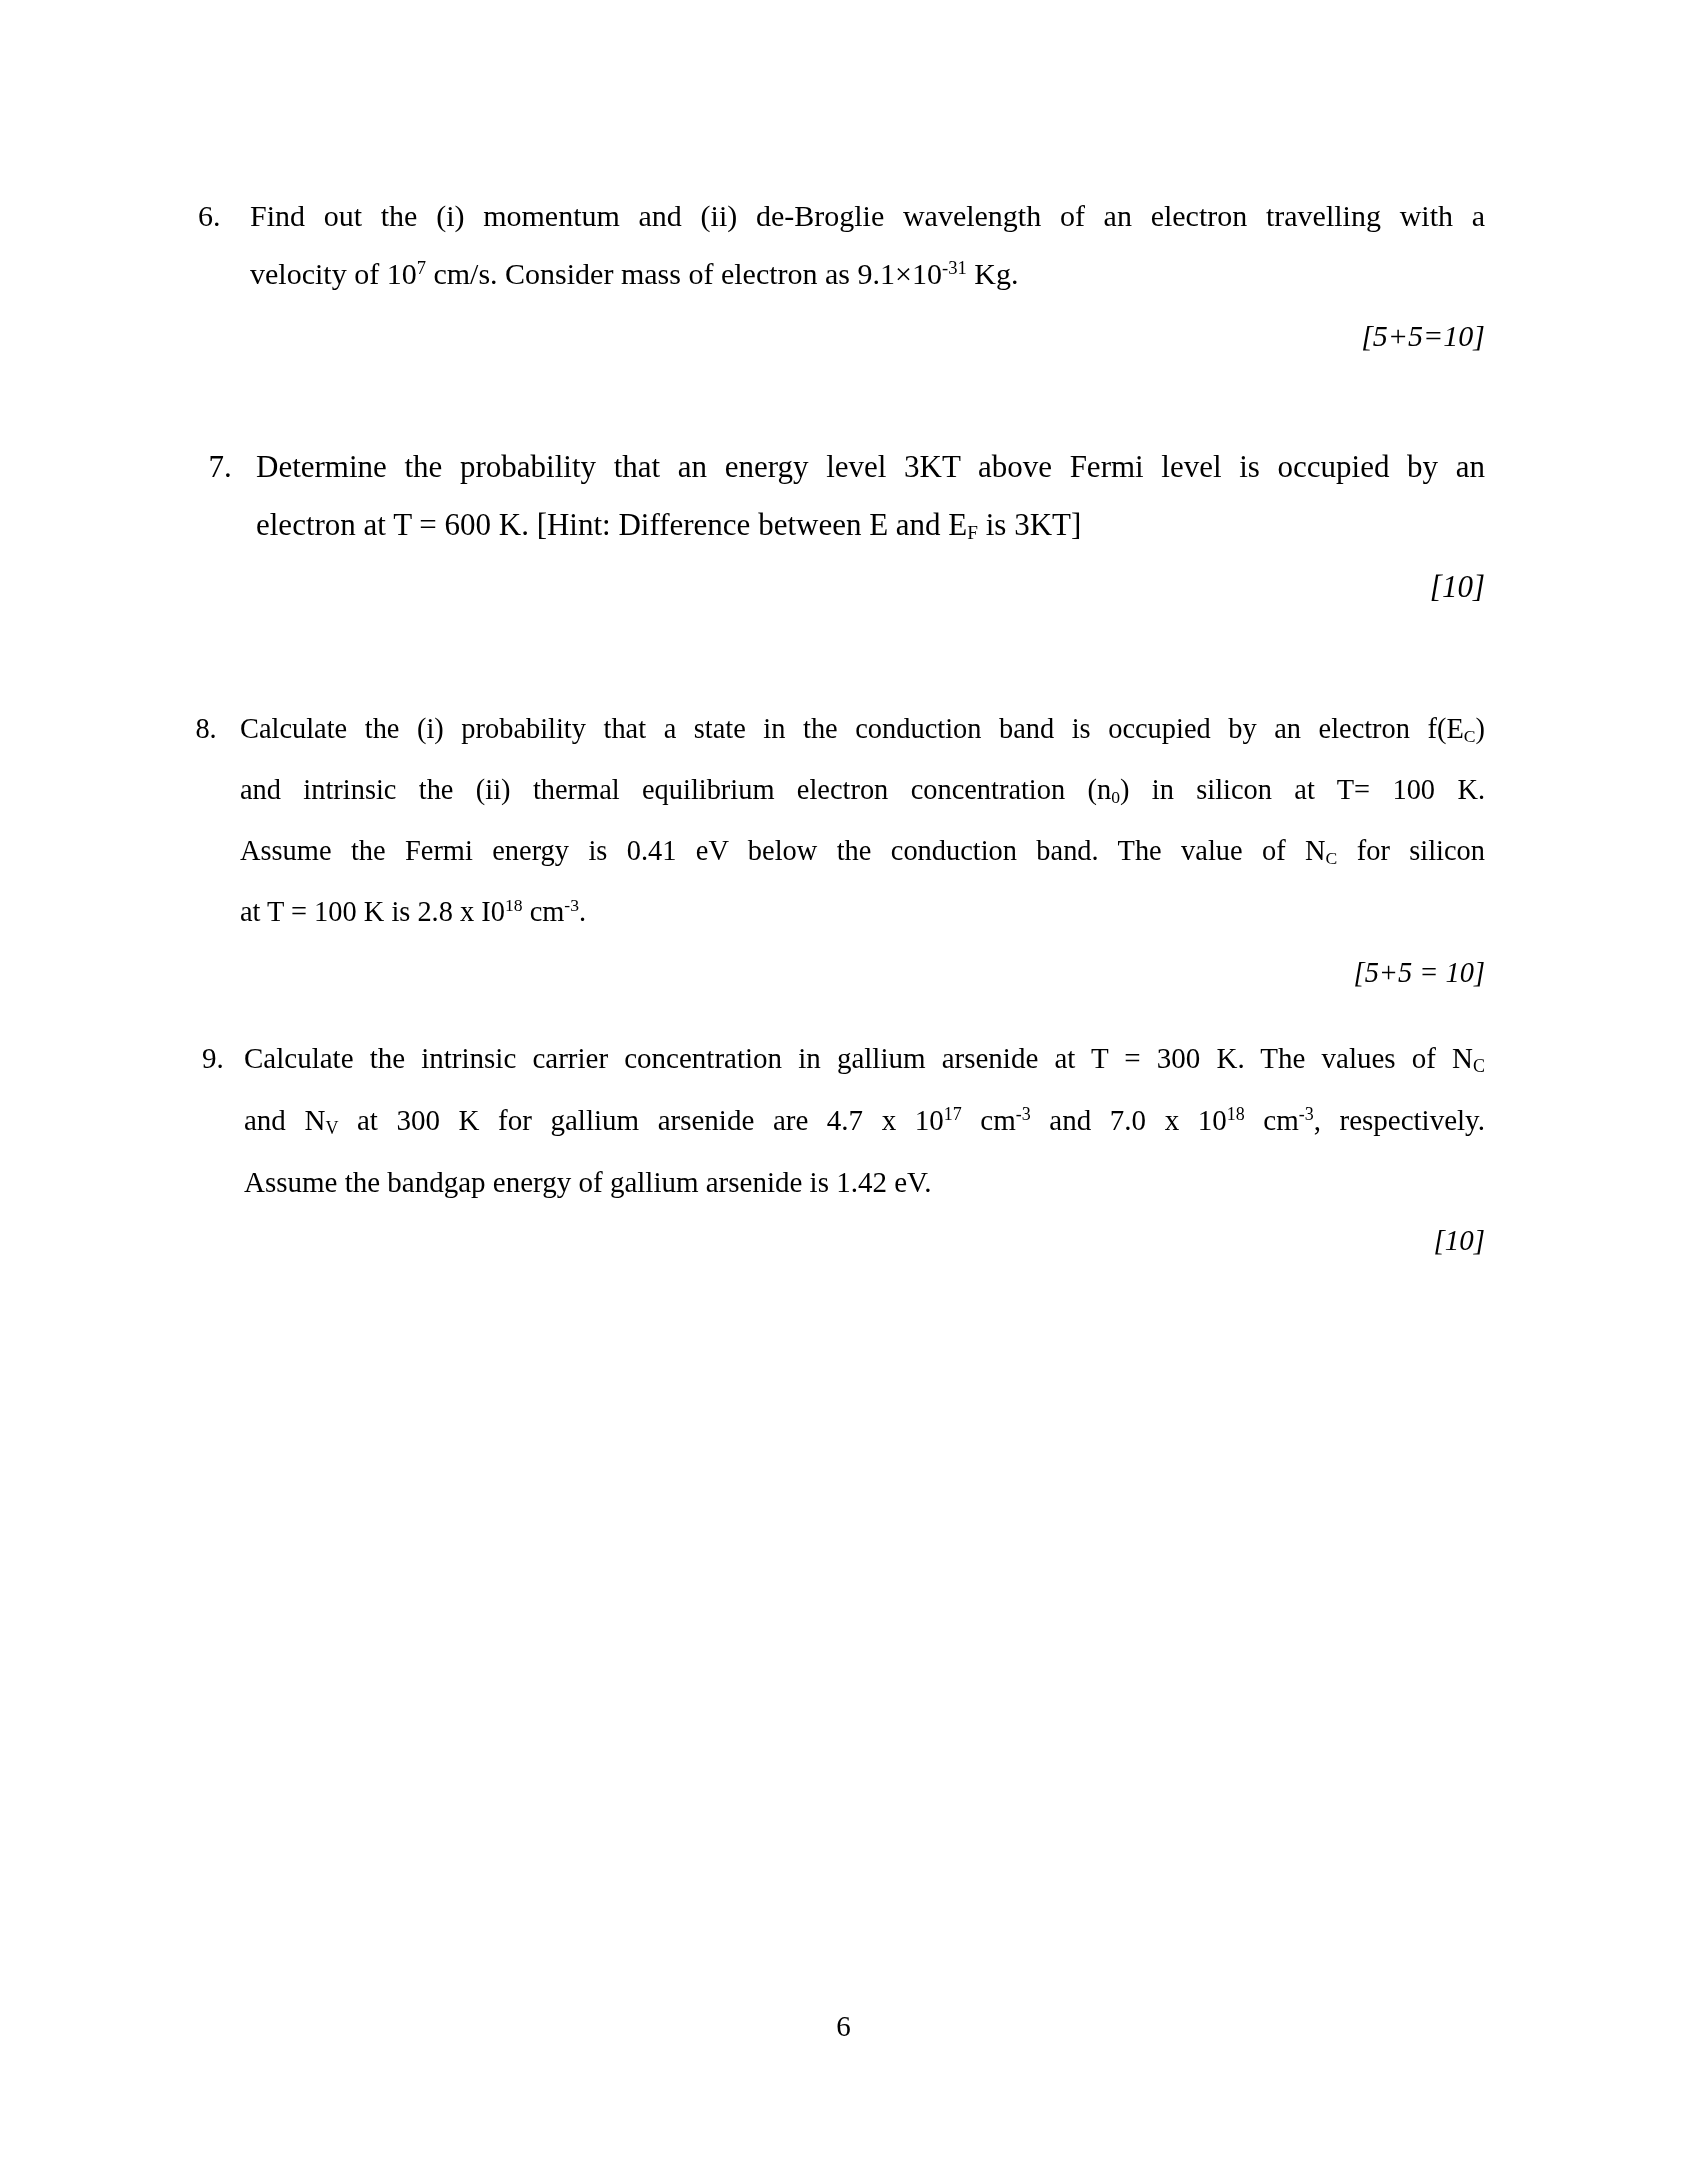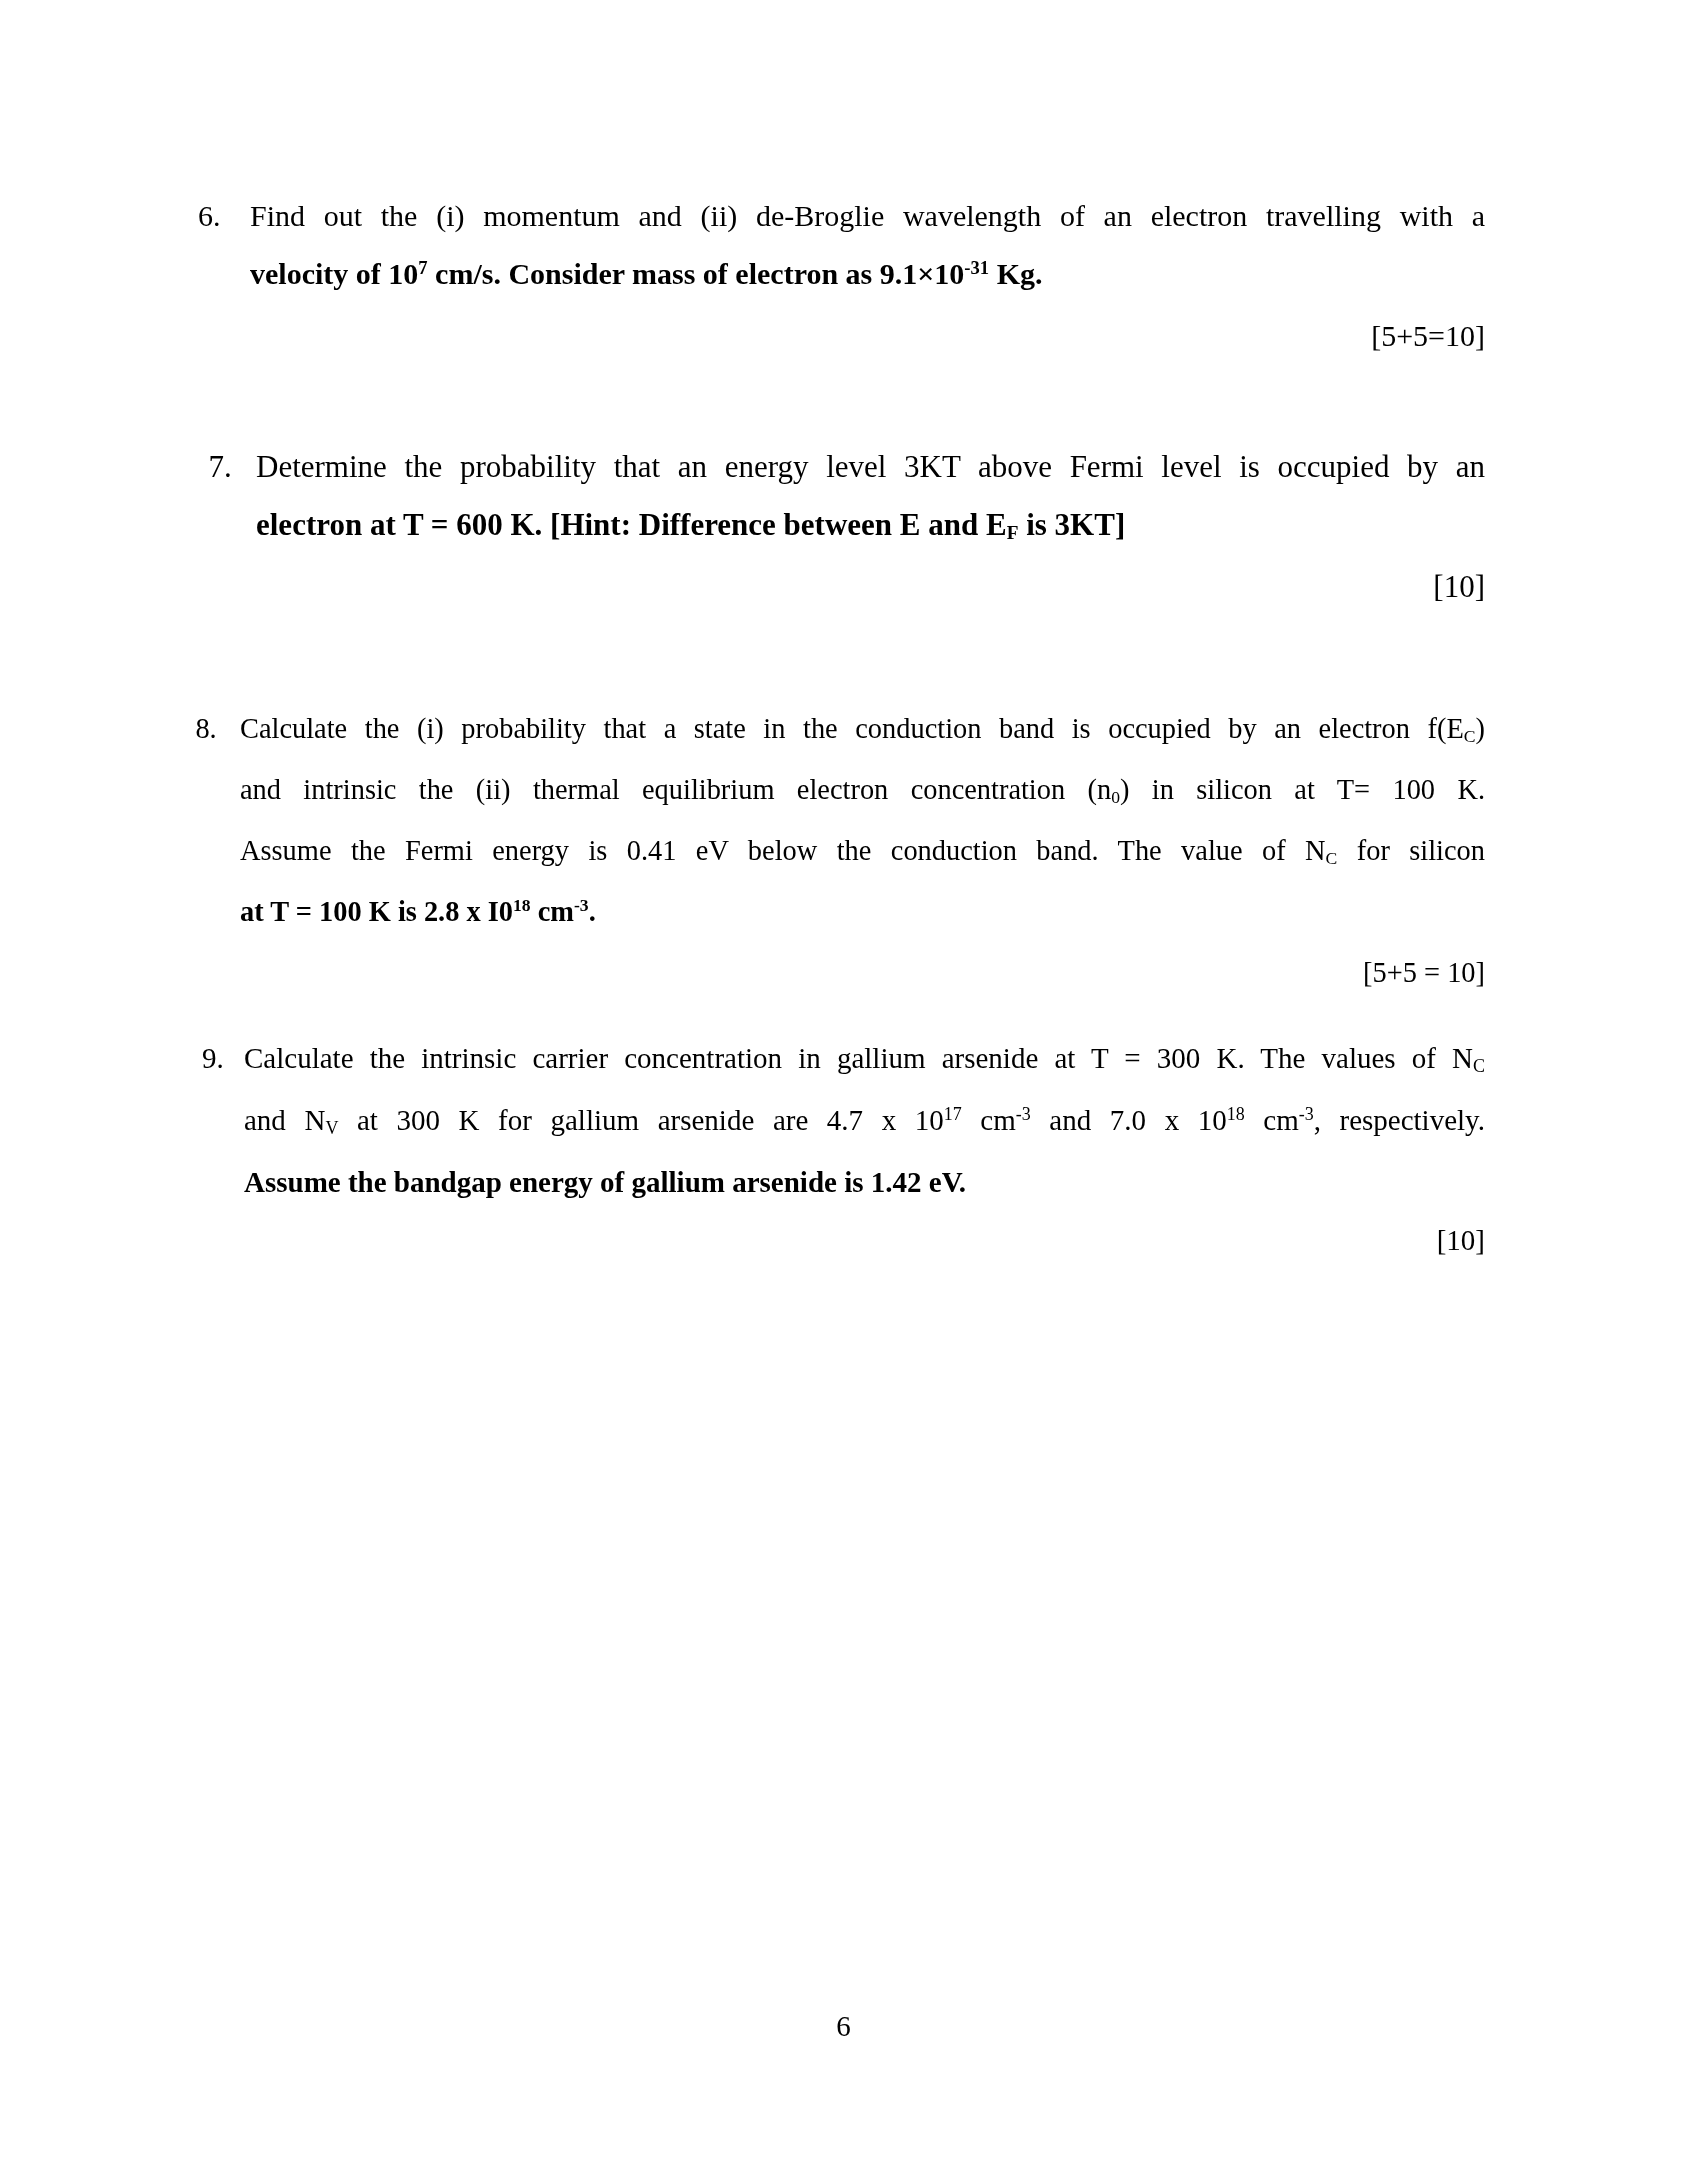--- a/index.html
+++ b/index.html
@@ -28,26 +28,26 @@
   .qtext { display: block; }
   .line {
     display: block;
     text-align: justify;
     text-align-last: justify;
     white-space: normal;
   }
   .line.plain {
     text-align: center;
     text-align-last: left;
-    font-weight: bold;
   }
   .marks {
     display: block;
     text-align: right;
     text-align-last: right;
+    font-style: italic;
   }
   .sup {
     font-size: 0.62em;
     position: relative;
     top: -0.55em;
     letter-spacing: 0;
   }
   .sub {
     font-size: 0.62em;
     position: relative;

